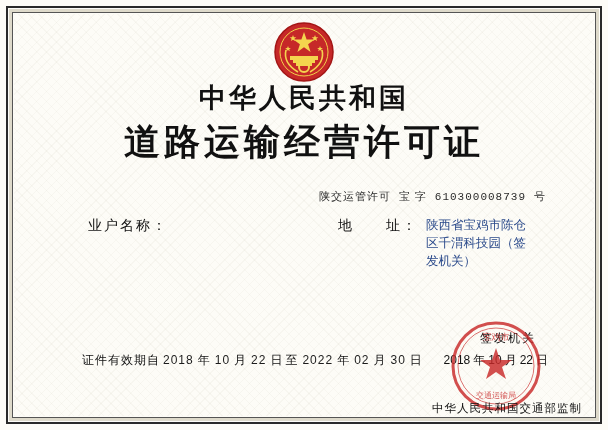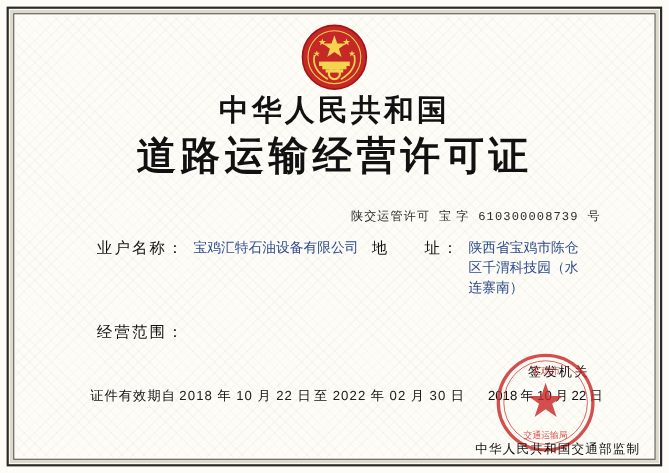--- a/index.html
+++ b/index.html
@@ -59,21 +59,21 @@
   }
   
   .title-block {
     position: absolute;
     top: 86px;
     left: 0;
     width: 608px;
     text-align: center;
   }
   .title-country {
-    font-family: Liberation Serif, serif;
+    font-family: Liberation Mono, monospace;
     font-size: 27px;
     font-weight: bold;
     letter-spacing: 3px;
     color: #111;
     line-height: 1.1;
   }
   .title-main {
     font-family: "Liberation Serif", serif;
     font-size: 36px;
     font-weight: bold;
@@ -236,31 +236,29 @@
     <span class="serial-label">陕交运管许可</span>
     <span class="serial-word">宝 字</span>
     <span class="serial-digits">610300008739</span>
     <span class="serial-tail">号</span>
   </div>
 
   <div class="fields">
     <div class="row">
       <div class="col-left">
         <span class="lbl">业户名称：</span>
-        <span class="val">宝鸡汇特石油设备有限公司</span>
       </div>
       <div class="col-right">
         <span class="lbl">地　　址：</span>
-        <span class="val addr-val">陕西省宝鸡市陈仓区千渭科技园（水连寨南）</span>
+        <span class="val addr-val">陕西省宝鸡市陈仓区千渭科技园（签发机关）</span>
       </div>
     </div>
 
     <div class="row">
       <div class="col-left">
-        <span class="lbl">经营范围：</span>
       </div>
     </div>
   </div>
 
   <div class="validity">
     <span>证件有效期自</span>
     <span class="num">2018</span>
     <span class="cn">年</span>
     <span class="num">10</span>
     <span class="cn">月</span>

